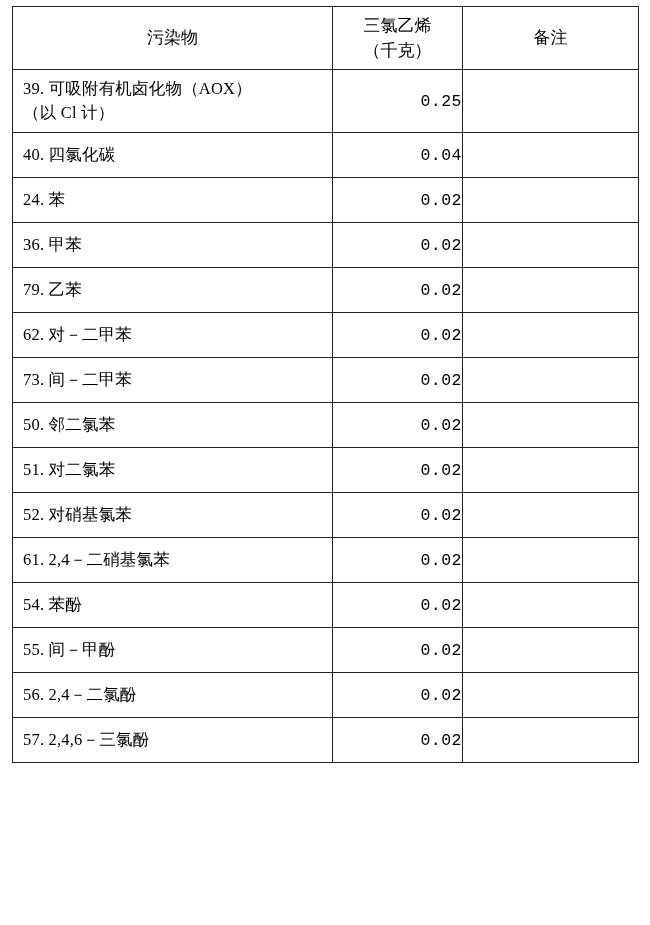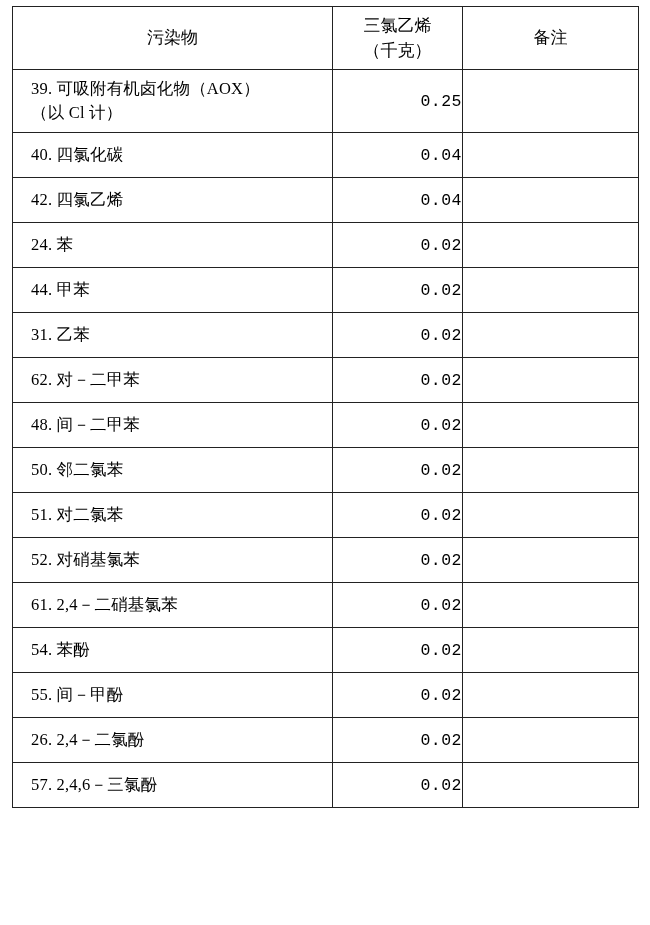--- a/index.html
+++ b/index.html
@@ -48,21 +48,21 @@
   }
   thead th .hdr-line {
     display: block;
   }
   tbody td {
     height: 38px;
     font-size: 16.5px;
   }
   tbody td.name {
     text-align: left;
-    padding: 3px 6px 3px 18px;
+    padding: 3px 6px 3px 10px;
     line-height: 1.45;
     letter-spacing: 0.2px;
   }
   tbody td.value {
     text-align: right;
     font-family: Liberation Mono, monospace;
     font-size: 16.5px;
     letter-spacing: 0.5px;
   }
   tbody td.note {
@@ -107,56 +107,49 @@
       </tr>
       <tr>
         <td class="name">
           <span class="name-l1">40. 四氯化碳</span>
         </td>
         <td class="value">0.04</td>
         <td class="note"></td>
       </tr>
       <tr>
         <td class="name">
-          <span class="name-l1">42. 四氯乙烯</span>
-        </td>
-        <td class="value">0.04</td>
-        <td class="note"></td>
-      </tr>
-      <tr>
-        <td class="name">
           <span class="name-l1">24. 苯</span>
         </td>
         <td class="value">0.02</td>
         <td class="note"></td>
       </tr>
       <tr>
         <td class="name">
-          <span class="name-l1">44. 甲苯</span>
-        </td>
-        <td class="value">0.02</td>
-        <td class="note"></td>
-      </tr>
-      <tr>
-        <td class="name">
-          <span class="name-l1">31. 乙苯</span>
+          <span class="name-l1">36. 甲苯</span>
+        </td>
+        <td class="value">0.02</td>
+        <td class="note"></td>
+      </tr>
+      <tr>
+        <td class="name">
+          <span class="name-l1">79. 乙苯</span>
         </td>
         <td class="value">0.02</td>
         <td class="note"></td>
       </tr>
       <tr>
         <td class="name">
           <span class="name-l1">62. 对－二甲苯</span>
         </td>
         <td class="value">0.02</td>
         <td class="note"></td>
       </tr>
       <tr>
         <td class="name">
-          <span class="name-l1">48. 间－二甲苯</span>
+          <span class="name-l1">73. 间－二甲苯</span>
         </td>
         <td class="value">0.02</td>
         <td class="note"></td>
       </tr>
       <tr>
         <td class="name">
           <span class="name-l1">50. 邻二氯苯</span>
         </td>
         <td class="value">0.02</td>
         <td class="note"></td>
@@ -191,21 +184,21 @@
       </tr>
       <tr>
         <td class="name">
           <span class="name-l1">55. 间－甲酚</span>
         </td>
         <td class="value">0.02</td>
         <td class="note"></td>
       </tr>
       <tr>
         <td class="name">
-          <span class="name-l1">26. 2,4－二氯酚</span>
+          <span class="name-l1">56. 2,4－二氯酚</span>
         </td>
         <td class="value">0.02</td>
         <td class="note"></td>
       </tr>
       <tr>
         <td class="name">
           <span class="name-l1">57. 2,4,6－三氯酚</span>
         </td>
         <td class="value">0.02</td>
         <td class="note"></td>

